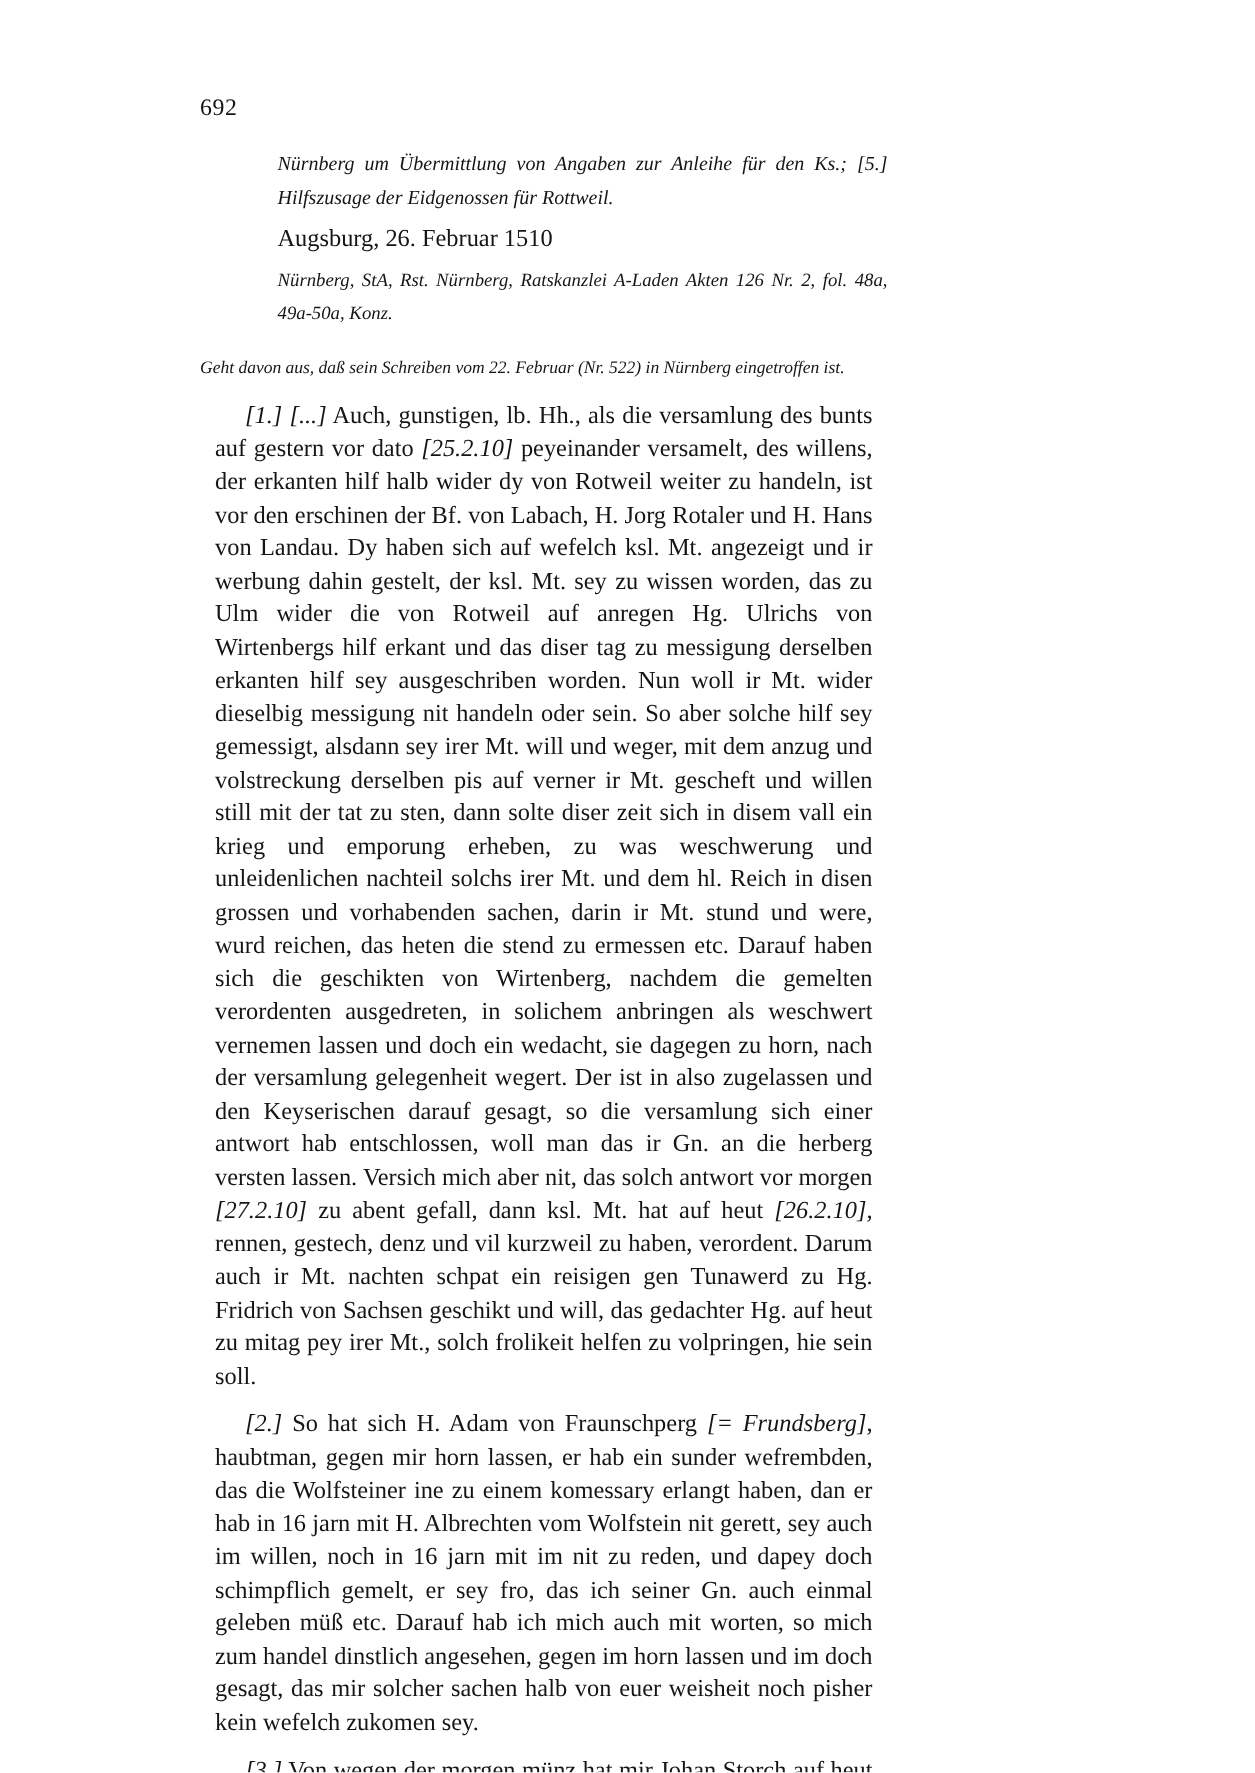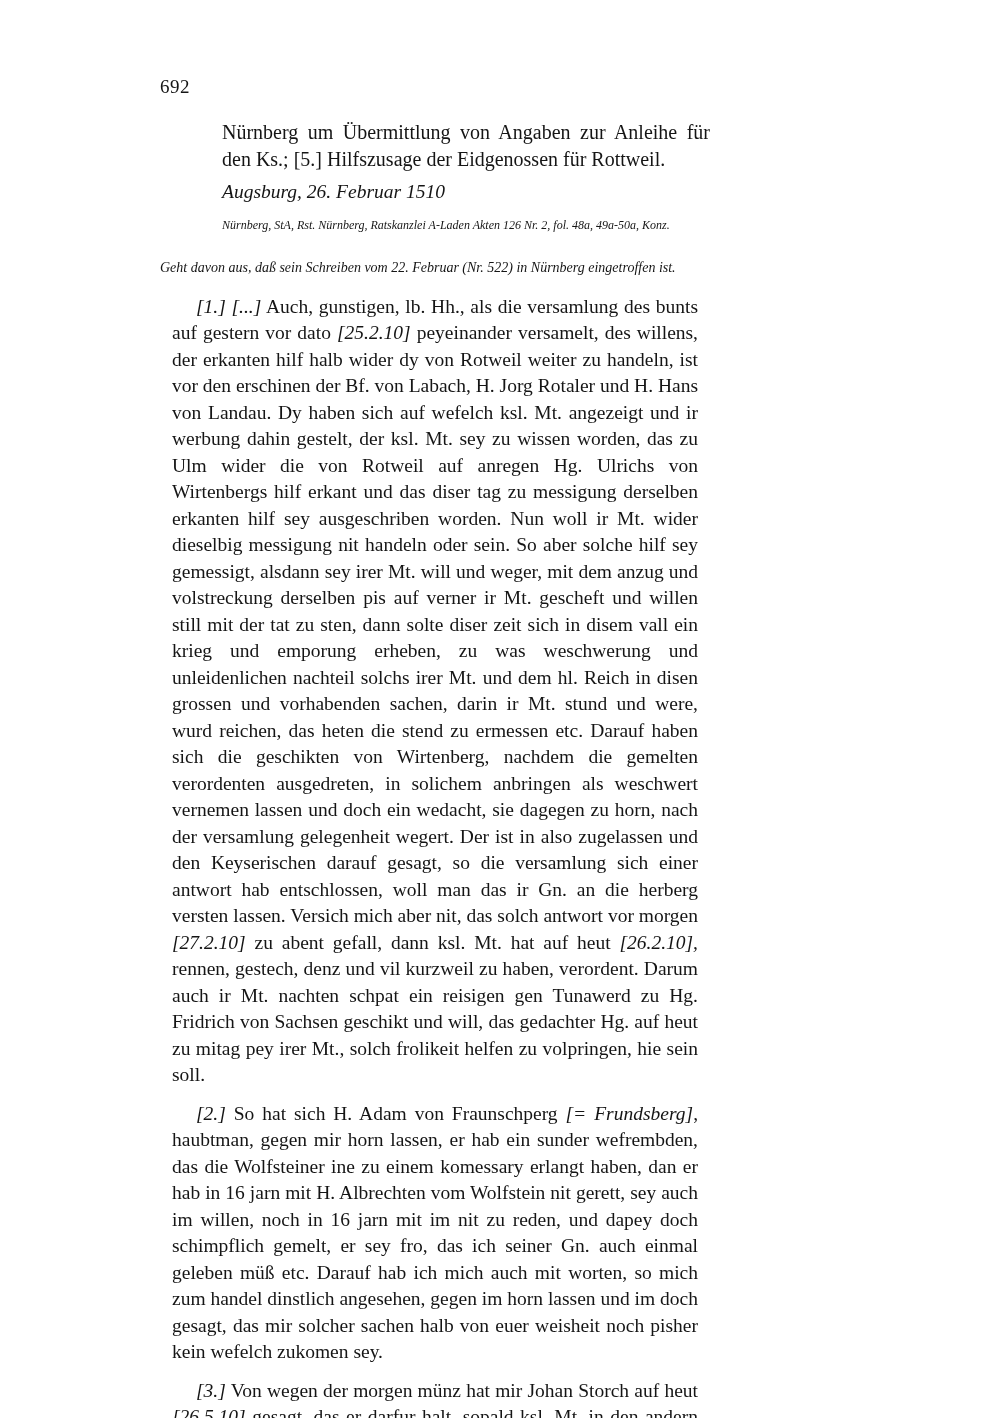--- a/index.html
+++ b/index.html
@@ -32,34 +32,34 @@
     left: 0;
     top: 0;
     letter-spacing: 0.5px;
   }
   .running-head {
     text-align: center;
     font-size: 18.5px;
   }
   .head-summary {
     margin-left: 62px;
-    font-size: 20px;
+    font-style: italic;
+    font-size: 16px;
     line-height: 26.5px;
     text-align: justify;
   }
   .dateline {
     margin: 7px 0 6px 62px;
-    font-style: italic;
     font-size: 19.5px;
     line-height: 26.5px;
   }
   .source-citation {
     margin-left: 62px;
     font-style: italic;
-    font-size: 12px;
+    font-size: 15px;
     line-height: 26.5px;
     text-align: justify;
   }
   .regest {
     margin-top: 17px;
     font-style: italic;
     font-size: 14px;
     line-height: 26.5px;
     text-align: justify;
   }

